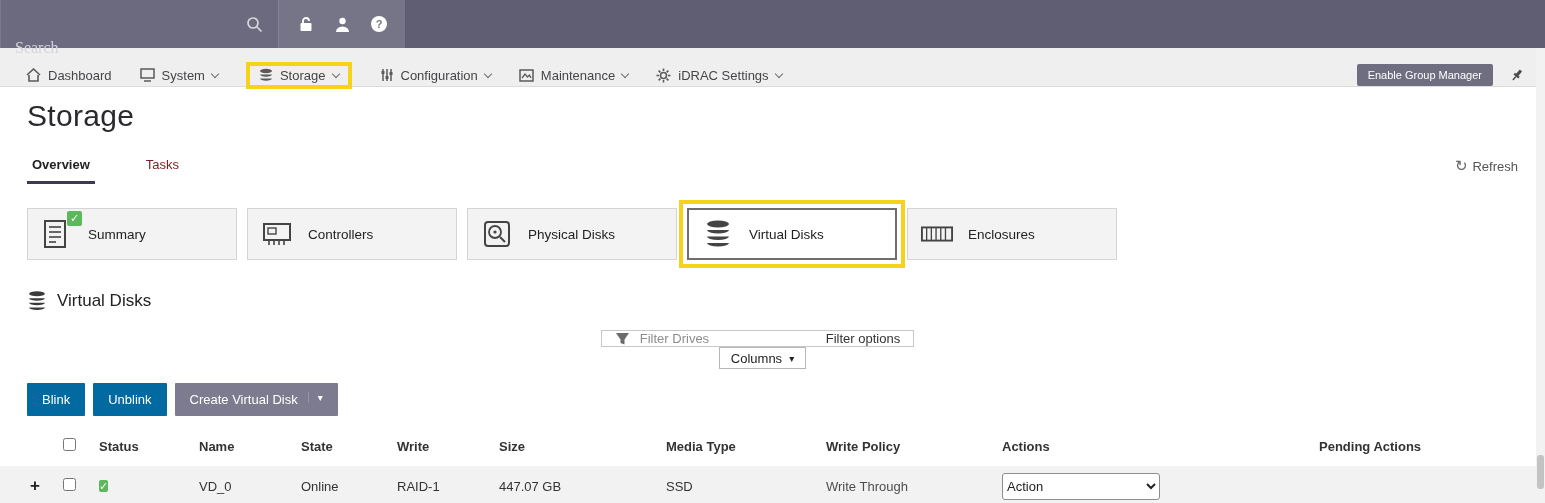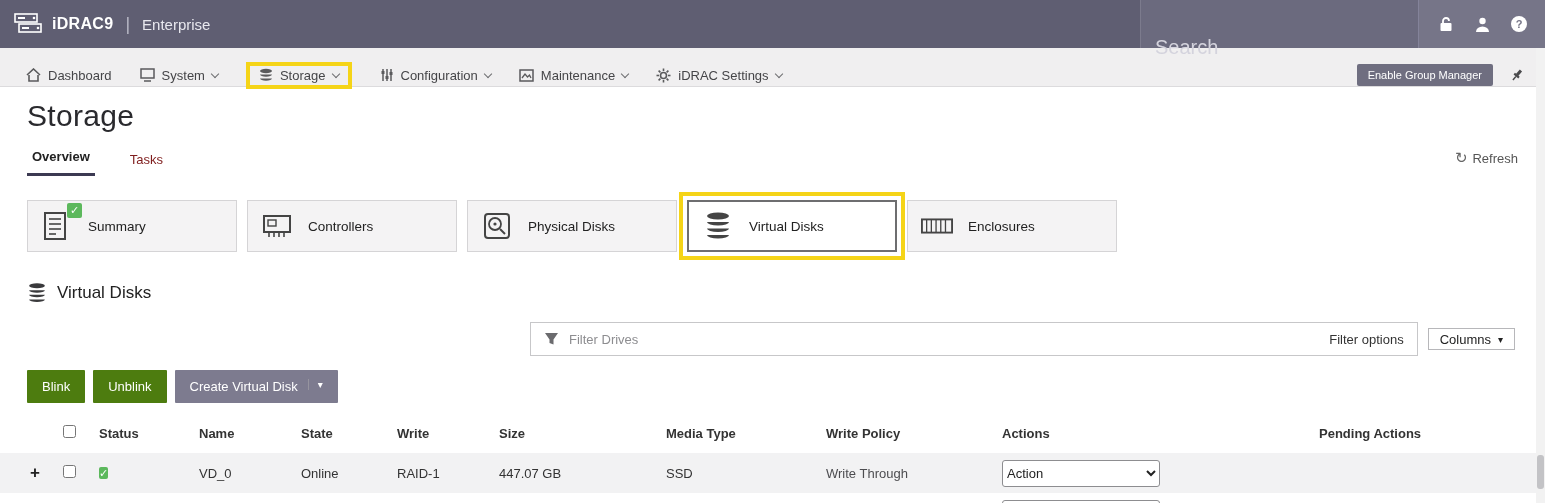--- a/index.html
+++ b/index.html
@@ -9,41 +9,41 @@
   
   .topbar { height:48px; background:#5f5e72; display:flex; align-items:stretch; }
   .topbar-left { flex:1; display:flex; align-items:center; padding-left:14px; gap:10px; }
   .logo-icon { width:28px; height:24px; }
   .brand { color:#fff; font-size:16px; font-weight:bold; letter-spacing:.3px; }
   .brand-sep { color:#b9b8c6; font-weight:300; font-size:18px; margin:0 2px; }
   .edition { color:#e8e8ee; font-size:15px; font-weight:400; }
   .topbar-search { width:278px; background:#6b6a7e; display:flex; align-items:center;
                    padding:0 14px; gap:8px; border-left:1px solid #7c7b8d; }
   .topbar-search input { flex:1; background:transparent; border:none; outline:none;
-                         color:#fff; font-size:20px; font-family:Liberation Sans, sans-serif;margin-top:47px; }
+                         color:#fff; font-size:16px; font-family:Liberation Serif, serif;margin-top:47px; }
   .topbar-search input::placeholder { color:#d4d3dd; }
   .topbar-icons { width:127px; background:#767588; display:flex; align-items:center;
                   justify-content:space-evenly; border-left:1px solid #84839a; }
   .tb-ico { width:20px; height:20px; display:flex; align-items:center; justify-content:center; }
 
   
   .navbar { height:39px; background:#f0eff0; border-bottom:1px solid #dcdbdd;
             display:flex; align-items:center; padding:16px 20px 0 26px; gap:28px; font-size:13px; }
   .nav-item { display:flex; align-items:center; gap:7px; color:#454548; cursor:pointer; white-space:nowrap; }
   .nav-item svg { display:block; }
   .chev { width:6px; height:6px; border-right:1.6px solid #6d6d70; border-bottom:1.6px solid #6d6d70;
           transform:rotate(45deg); margin-top:-3px; }
   .hl-nav { border:4px solid #f5d417; padding:2px 9px; display:flex; align-items:center; }
   .nav-right { margin-left:auto; display:flex; align-items:center; gap:16px; }
   .grp-btn { background:#6f6e80; color:#fff; border:none; font-size:11px; padding:5px 11px;
              border-radius:2px; font-family:inherit; cursor:pointer; }
 
   
   .page-title { font-size:30px; font-weight:400; color:#2a2a2e; margin:12px 0 0 27px; letter-spacing:.3px; }
-  .tabs-row { display:flex; align-items:flex-end; margin:16px 27px 0 27px; }
+  .tabs-row { display:flex; align-items:flex-start; margin:24px 27px 0 27px;gap:16px; }
   .tab { font-size:13px; color:#7f1d1d; padding:0 5px 9px 5px; cursor:pointer; }
   .tab.active { color:#222; font-weight:bold; border-bottom:3px solid #3c3a52; }
   .tab + .tab { margin-left:30px; }
   .refresh { margin-left:auto; display:flex; align-items:center; gap:5px; color:#555;
              font-size:13px; cursor:pointer; padding-bottom:9px; }
   .refresh-glyph { font-size:15px; color:#666; }
 
   
   .cards { display:flex; gap:10px; margin:24px 27px 0 27px; }
   .card { width:210px; height:52px; background:#f4f3f4; border:1px solid #d5d4d6;
@@ -53,36 +53,36 @@
   .badge { position:absolute; top:-7px; right:-9px; width:15px; height:15px; background:#5cb85c;
            border-radius:2px; color:#fff; font-size:11px; line-height:15px; text-align:center; }
   .card.selected { background:#fff; border:2px solid #6e6e70;
                    outline:4px solid #f5d417; outline-offset:4px; }
 
   
   .section-head { display:flex; align-items:center; gap:10px; margin:30px 0 0 27px; }
   .section-title { font-size:17px; color:#222; }
 
   
-  .filter-row { display:flex; align-items:center; margin:18px 30px 0 0; }
+  .filter-row { display:flex; align-items:center; margin:18px 30px 0 0;flex-direction:column; }
   .filter-spacer { width:530px; flex:none; }
   .filter-box { flex:1; height:34px; border:1px solid #c7c7c9; display:flex; align-items:center;
                 gap:10px; padding:0 13px; background:#fff; }
   .filter-box input { flex:1; border:none; outline:none; font-size:13px; font-family:inherit; color:#333; }
   .filter-box input::placeholder { color:#8d8d90; }
   .filter-options { font-size:13px; color:#333; cursor:pointer; }
   .columns-btn { margin-left:10px; height:22px; border:1px solid #b7b7ba; background:#fff;
                  font-size:13px; color:#222; font-family:inherit; padding:0 11px;
                  display:flex; align-items:center; gap:7px; cursor:pointer; }
 
   
   .toolbar { display:flex; gap:8px; margin:14px 0 0 27px; }
   .tb-btn { border:none; color:#fff; font-size:13px; font-family:inherit; padding:9px 15px;
             border-radius:1px; cursor:pointer; }
-  .tb-btn.disabled { background:#4d7c0f; cursor:default; }
+  .tb-btn.disabled { background:#0369a1; cursor:default; }
   .tb-btn.primary { background:#7d7b8f; display:flex; align-items:flex-start; gap:10px; }
   .tb-caret { font-size:10px; padding-left:9px; border-left:1px solid #96949f; }
 
   
   table { border-collapse:collapse; width:1545px; margin-top:10px; font-size:13px; table-layout:fixed; }
   th { text-align:left; font-weight:bold; color:#333; padding:12px 8px; }
   td { padding:0 8px; height:40px; vertical-align:middle; color:#333; }
   tr.row-odd td { background:#f2f2f3; }
   .expand-cell { padding-left:30px; font-size:17px; font-weight:bold; color:#222; cursor:pointer; }
   .ok-badge { width:16px; height:16px; background:#5cb85c; border-radius:2px; color:#fff;
@@ -93,33 +93,20 @@
   .wp { color:#4d4d50; }
 
   
   .sb-track { position:fixed; top:48px; right:0; width:9px; bottom:0; background:#f2f2f2; }
   .sb-thumb { position:absolute; bottom:14px; left:1px; width:7px; height:34px; background:#c3c3c6; border-radius:3px; }
 </style>
 </head>
 <body>
 
 <div class="topbar">
-  <div class="topbar-left">
-    <svg class="logo-icon" viewBox="0 0 28 24">
-      <rect x="1" y="2" width="22" height="8" fill="none" stroke="#fff" stroke-width="1.6"></rect>
-      <rect x="5" y="12" width="22" height="8" fill="none" stroke="#fff" stroke-width="1.6"></rect>
-      <rect x="4" y="5" width="7" height="2" fill="#fff"></rect>
-      <rect x="8" y="15" width="7" height="2" fill="#fff"></rect>
-      <circle cx="20" cy="6" r="1.3" fill="#fff"></circle>
-      <circle cx="24" cy="16" r="1.3" fill="#fff"></circle>
-    </svg>
-    <span class="brand">iDRAC9</span>
-    <span class="brand-sep">|</span>
-    <span class="edition">Enterprise</span>
-  </div>
   <div class="topbar-search">
     <input type="text" placeholder="Search" style="">
     <span class="tb-ico">
       <svg width="17" height="17" viewBox="0 0 17 17">
         <circle cx="7" cy="7" r="5" fill="none" stroke="#d8d7e0" stroke-width="1.7"></circle>
         <line x1="11" y1="11" x2="15.5" y2="15.5" stroke="#d8d7e0" stroke-width="1.7"></line>
       </svg>
     </span>
   </div>
   <div class="topbar-icons">

